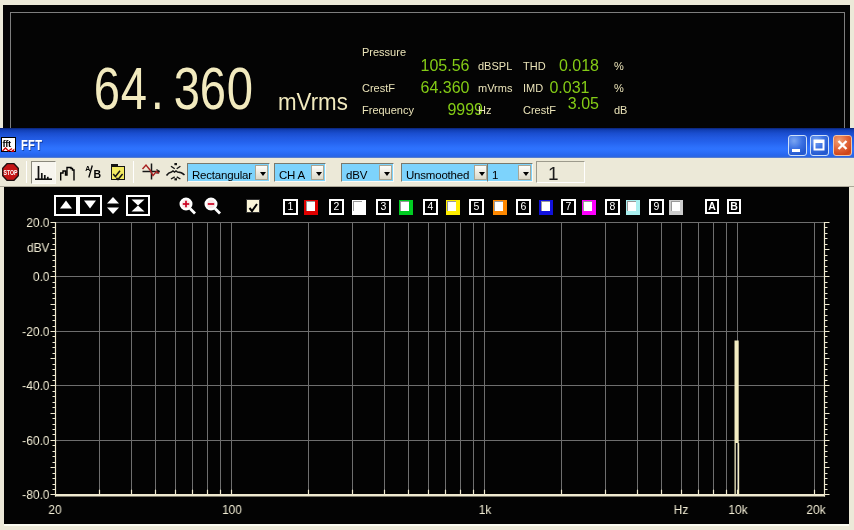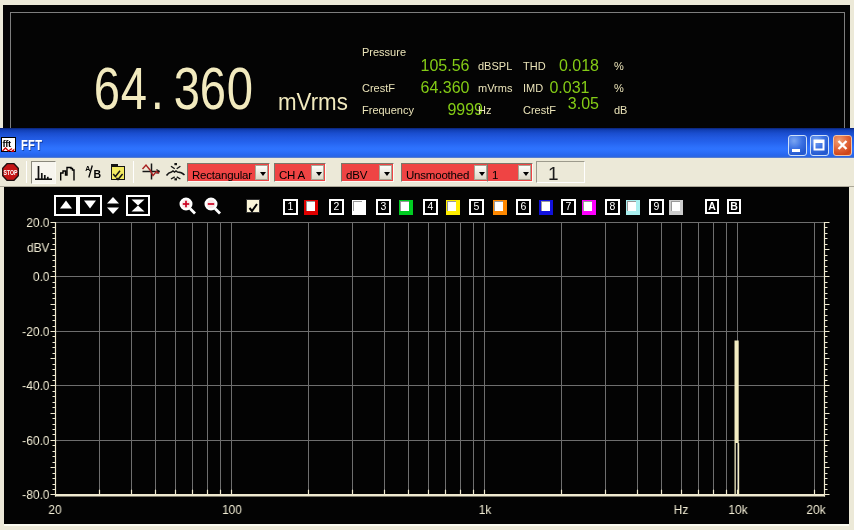--- a/index.html
+++ b/index.html
@@ -18,21 +18,21 @@
   background:linear-gradient(180deg,#0a1e64 0%,#0e339e 3%,#1241b8 8%,#1a4ecf 18%,#2159e0 32%,#2563ee 48%,#2c6ffa 62%,#2e73ff 70%,#2b6ef8 80%,#2766ee 90%,#2a66e0 97%,#8898c0 100%); }
 #fico { position:absolute; left:1px; top:9px; width:15px; height:15px; background:#fff; border:1px solid #000; }
 #ftitle { position:absolute; left:21px; top:7.5px; font-size:15px; font-weight:bold; color:#fff; letter-spacing:0.4px; text-shadow:1px 1px 0 rgba(10,40,110,0.65); transform:scaleX(0.74); transform-origin:0 50%; }
 .tbtn { position:absolute; top:7px; width:19px; height:21px; border-radius:3px; border:1px solid #cfe0f7; }
 .bluebtn { background:radial-gradient(circle at 30% 25%, #7ba6f2 0%, #3a70e2 45%, #2257ce 80%, #2e63d8 100%); }
 #bclose { background:radial-gradient(circle at 30% 25%, #f0a176 0%, #e2663a 45%, #ce4418 80%, #d8592a 100%); border-color:#f0c5a8; }
 
 
 #toolbar { position:absolute; left:0; top:158px; width:854px; height:29px; background:#ece9d8; border-bottom:1px solid #aca899; }
 .sep { position:absolute; top:3px; width:1px; height:22px; background:#a8a595; border-right:1px solid #fff; }
-.combo { position:absolute; top:5px; height:19px; background:#ef4444; border:1px solid; border-color:#7a796c #fbfaf4 #fbfaf4 #7a796c; font-size:11.5px; color:#000;padding-left:21px; }
+.combo { position:absolute; top:5px; height:19px; background:#7dd3fc; border:1px solid; border-color:#7a796c #fbfaf4 #fbfaf4 #7a796c; font-size:11.5px; color:#000;padding-left:21px; }
 .combo span { position:absolute; left:4px; top:5px; white-space:nowrap; letter-spacing:-0.2px; }
 .carr { position:absolute; right:1px; top:1px; bottom:1px; width:13px; background:linear-gradient(180deg,#fefefb,#dcd8c8); border:1px solid #a9a695; }
 .carr:after { content:""; position:absolute; left:3.5px; top:6px; border:3.5px solid transparent; border-top:4px solid #000; }
 
 
 #plot { position:absolute; left:4px; top:187px; width:845px; height:337px; background:#030303; }
 #botline { position:absolute; left:4px; top:524px; width:845px; height:2px; background:#fdfdf2; }
 .pbtn { position:absolute; top:8px; width:24px; height:21px; background:#000; border:2px solid #fff; }
 .nbtn { position:absolute; top:12px; width:15px; height:16px; background:#000; border:2px solid #fff; color:#fff; font-size:10.5px; line-height:11.5px; text-align:center; will-change:transform; }
 .ab { width:14px; height:15px; font-weight:bold; line-height:11px; }

